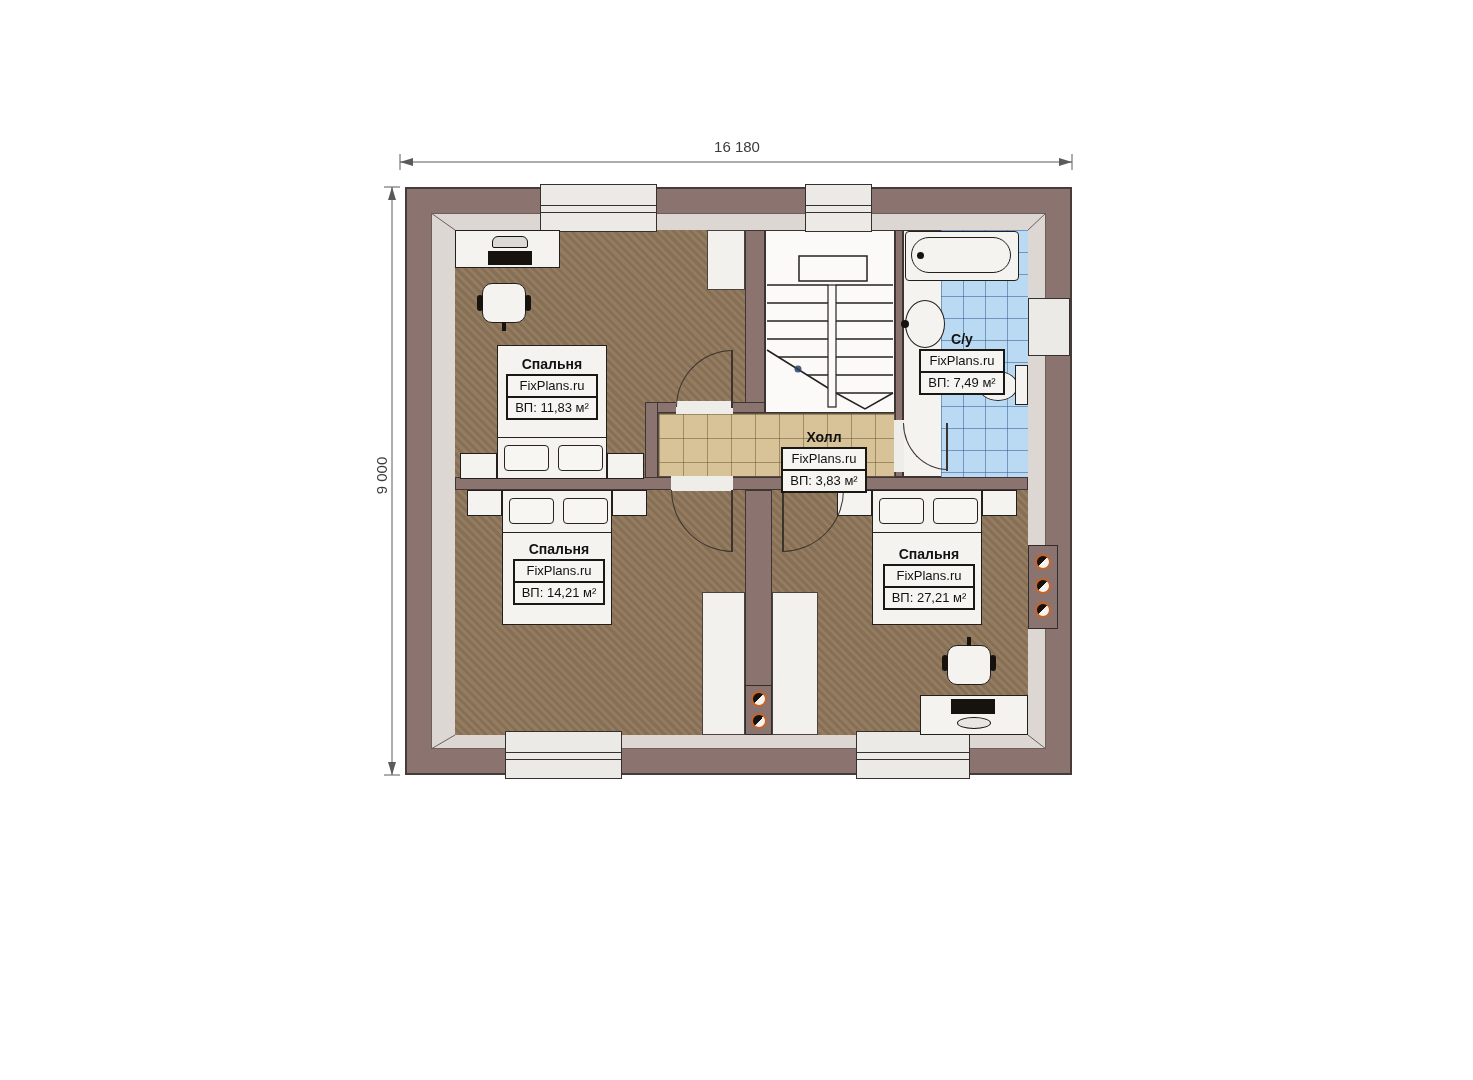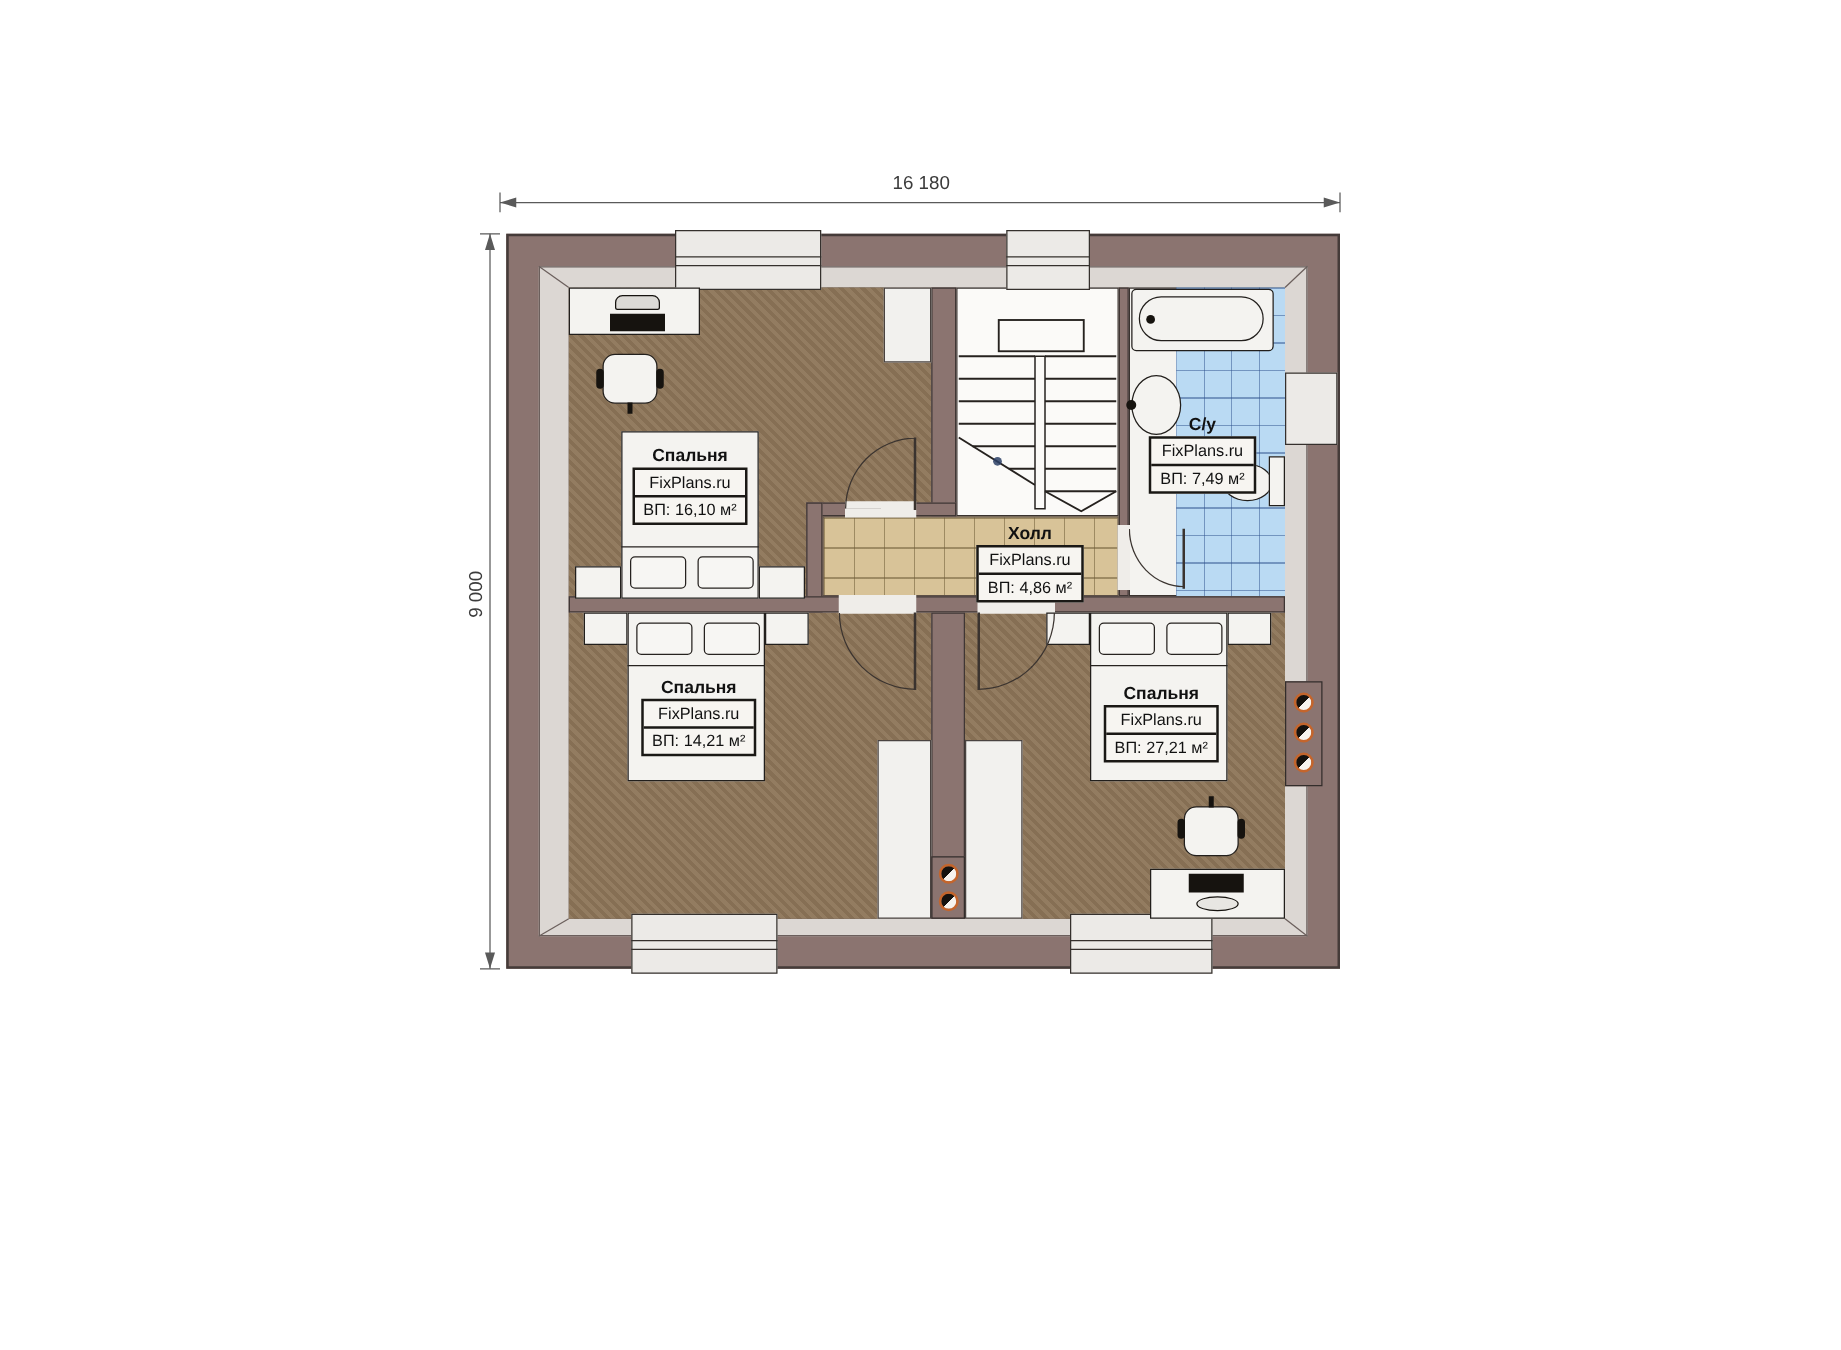--- a/index.html
+++ b/index.html
@@ -199,45 +199,45 @@
   <div class="abs leaf" style="left:731px;top:490px;width:2px;height:62px"></div>
   <div class="abs door" style="left:782px;top:490px;width:62px;height:62px;border-right-width:1.5px;border-bottom-width:1.5px;border-radius:0 0 100% 0"></div>
   <div class="abs leaf" style="left:782px;top:490px;width:2px;height:62px"></div>
   <div class="abs door" style="left:903px;top:423px;width:45px;height:47px;border-left-width:1.5px;border-bottom-width:1.5px;border-radius:0 0 0 100%"></div>
   <div class="abs leaf" style="left:946px;top:423px;width:2px;height:48px"></div>
 
   <div class="abs room-label" style="left:500px;top:355px;width:104px">
     <div class="room-title">Спальня</div>
     <div class="label-box">
       <div class="label-row wm">FixPlans.ru</div>
-      <div class="label-row">ВП: 16,10 м²</div>
+      <div class="label-row">ВП: 11,83 м²</div>
     </div>
   </div>
 
   <div class="abs room-label" style="left:507px;top:540px;width:104px">
     <div class="room-title">Спальня</div>
     <div class="label-box">
       <div class="label-row wm">FixPlans.ru</div>
       <div class="label-row">ВП: 14,21 м²</div>
     </div>
   </div>
 
   <div class="abs room-label" style="left:877px;top:545px;width:104px">
     <div class="room-title">Спальня</div>
     <div class="label-box">
       <div class="label-row wm">FixPlans.ru</div>
       <div class="label-row">ВП: 27,21 м²</div>
     </div>
   </div>
 
-  <div class="abs room-label" style="left:776px;top:417px;width:96px">
+  <div class="abs room-label" style="left:776px;top:428px;width:96px">
     <div class="room-title">Холл</div>
     <div class="label-box">
       <div class="label-row wm">FixPlans.ru</div>
-      <div class="label-row">ВП: 4,86 м²</div>
+      <div class="label-row">ВП: 3,83 м²</div>
     </div>
   </div>
 
   <div class="abs room-label" style="left:912px;top:330px;width:100px">
     <div class="room-title">С/у</div>
     <div class="label-box">
       <div class="label-row wm">FixPlans.ru</div>
       <div class="label-row">ВП: 7,49 м²</div>
     </div>
   </div>

